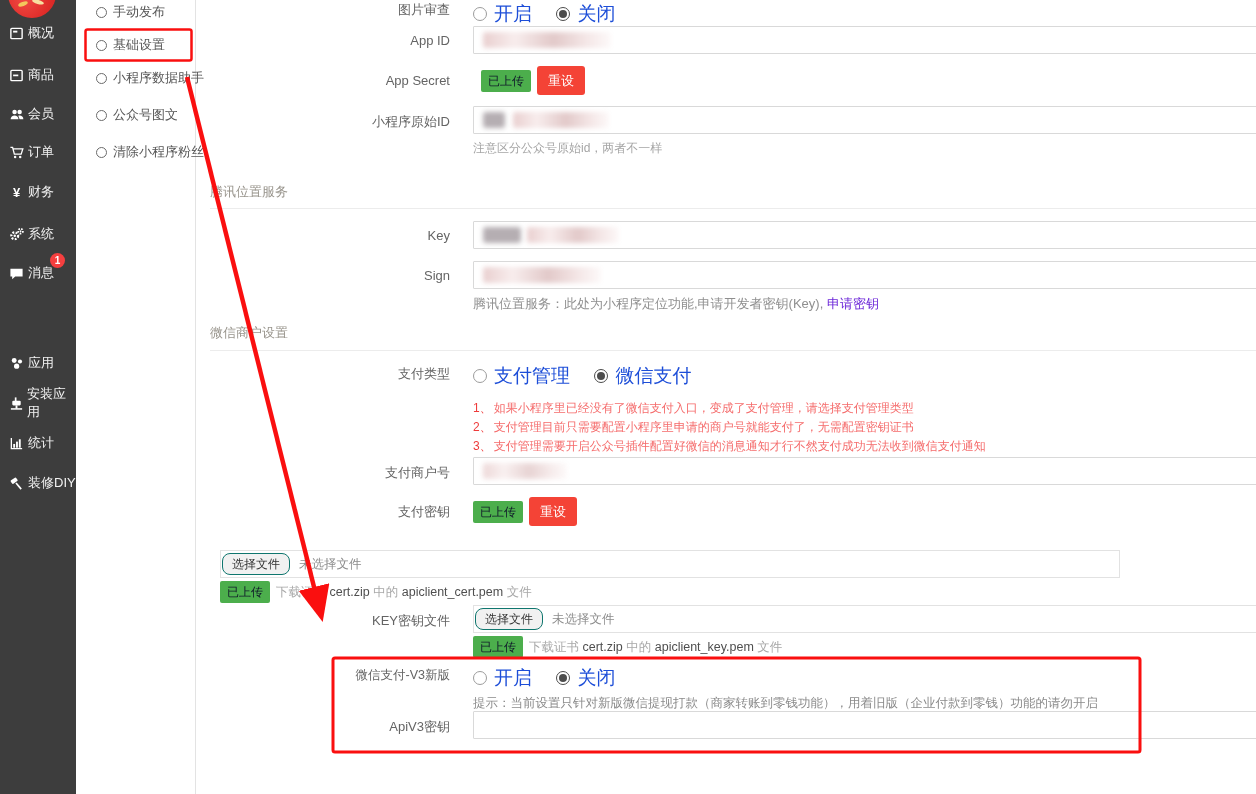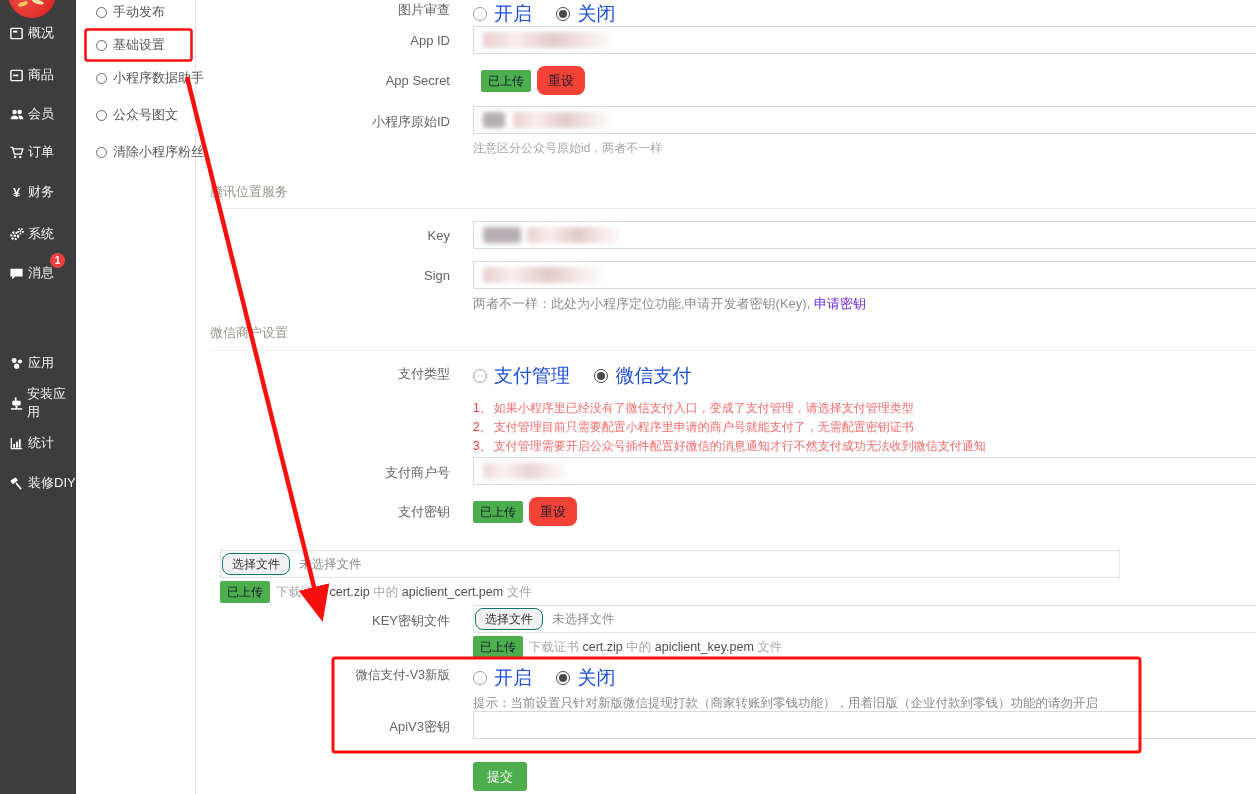--- a/index.html
+++ b/index.html
@@ -35,21 +35,21 @@
   .fctrl{margin-left:23px;}
   .vcenter .flabel{padding-top:7px;}
   .tinput{width:900px;height:28px;border:1px solid #d9d9d9;background:#fff;box-sizing:border-box;
     display:flex;align-items:center;padding:0 9px;border-radius:1px;}
   input.tinput{font-size:13px;color:#333;outline:none;}
   .blob{height:16px;border-radius:3px;filter:blur(2.5px);flex:none;}
   .blob-pink{background:linear-gradient(90deg,#e9cfcf,#f8eded 25%,#e2c9c9 55%,#f4e6e6 80%,#fdf9f9);}
   .blob-dark{background:#b5aeb2;}
   .badge{display:inline-block;background:#4cae4c;color:#0f172a;font-size:12px;padding:4px 7px;
     border-radius:2px;line-height:14px;}
-  .btn-red{background:#f44336;color:#0f172a;font-size:13px;padding:7px 11px;border-radius:8px;
+  .btn-red{background:#f44336;color:#ffffff;font-size:13px;padding:7px 11px;border-radius:3px;
     border:none;margin-left:6px;cursor:pointer;line-height:15px;}
   .btn-submit{background:#4cae4c;color:#fff;font-size:13px;padding:7px 14px;border-radius:3px;
     border:none;cursor:pointer;line-height:15px;}
   .section{position:absolute;left:13px;width:1240px;color:#98948c;font-size:13px;
     border-bottom:1px solid #ececec;}
   .help{font-size:12px;color:#a5a5a5;margin-top:6px;}
   .link{color:#6d28d9;cursor:pointer;text-decoration:none;}
   .ropt{display:inline-flex;align-items:center;margin-right:20px;font-size:19px;color:#1d4ed8;cursor:pointer;}
   .rdo{width:14px;height:14px;border:1px solid #9c9c9c;border-radius:50%;margin-right:7px;
     box-sizing:border-box;background:#fff;position:relative;flex:none;}
@@ -274,21 +274,21 @@
     </div>
   </div>
 
   <div class="frow vcenter" style="top:261px">
     <div class="flabel">Sign</div>
     <div class="fctrl">
       <div class="tinput">
         <span class="blob blob-pink" style="width:118px"></span>
       </div>
       <div class="help" style="font-size:13px;color:#8f8f8f;">
-        <span>两者不一样：此处为小程序定位功能,申请开发者密钥(Key), </span><a class="link">申请密钥</a>
+        <span>腾讯位置服务：此处为小程序定位功能,申请开发者密钥(Key), </span><a class="link">申请密钥</a>
       </div>
     </div>
   </div>
 
   <div class="section" style="top:324px;padding-bottom:8px;">微信商户设置</div>
 
   <div class="frow" style="top:363px">
     <div class="flabel" style="padding-top:2px">支付类型</div>
     <div class="fctrl">
       <div>
@@ -370,26 +370,20 @@
     </div>
   </div>
 
   <div class="frow vcenter" style="top:711px">
     <div class="flabel">ApiV3密钥</div>
     <div class="fctrl">
       <input type="text" class="tinput" value="" style="">
     </div>
   </div>
 
-  <div class="frow" style="top:762px">
-    <div class="flabel"></div>
-    <div class="fctrl">
-      <button class="btn-submit">提交</button>
-    </div>
-  </div>
 </main>
 
 <svg class="annotations" width="1256" height="794" viewBox="0 0 1256 794">
   <defs>
     <marker id="ah" markerWidth="9" markerHeight="8" refX="5.5" refY="3.5" orient="auto">
       <path d="M0 0 L8 3.5 L0 7 z" fill="#fa0f0f"></path>
     </marker>
   </defs>
   <rect x="85.5" y="29.5" width="106" height="31" rx="2" fill="none" stroke="#fa0f0f" stroke-width="2.5"></rect>
   <line x1="187" y1="77" x2="320" y2="611" stroke="#fa0f0f" stroke-width="4.5" marker-end="url(#ah)"></line>

